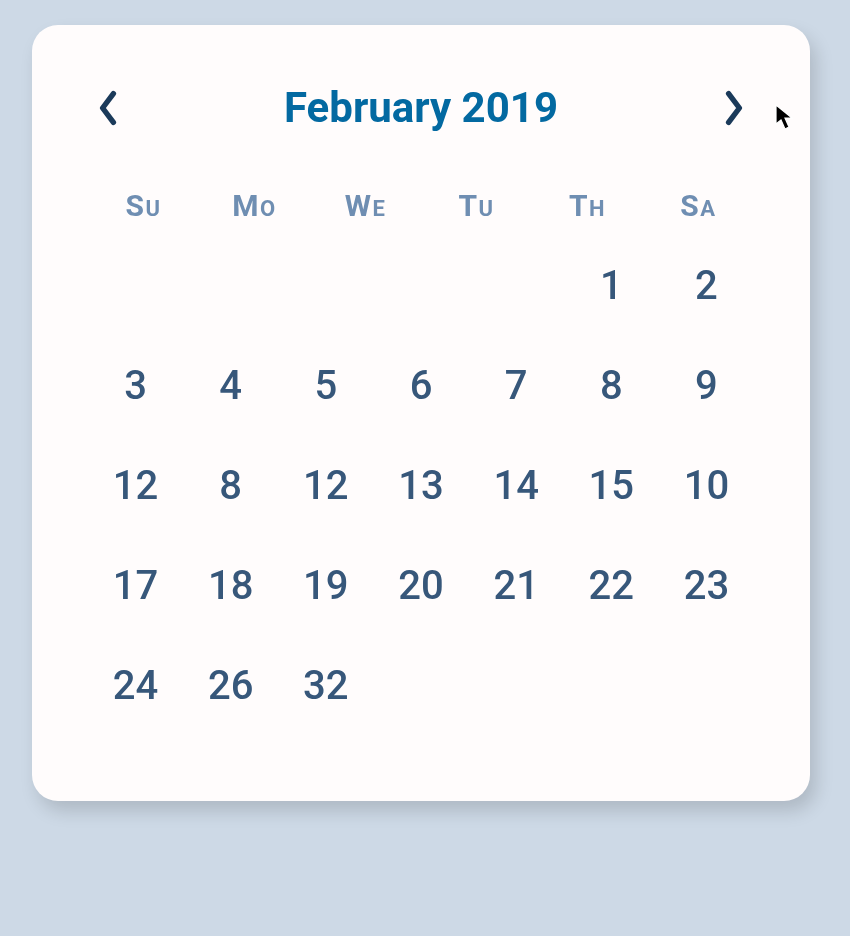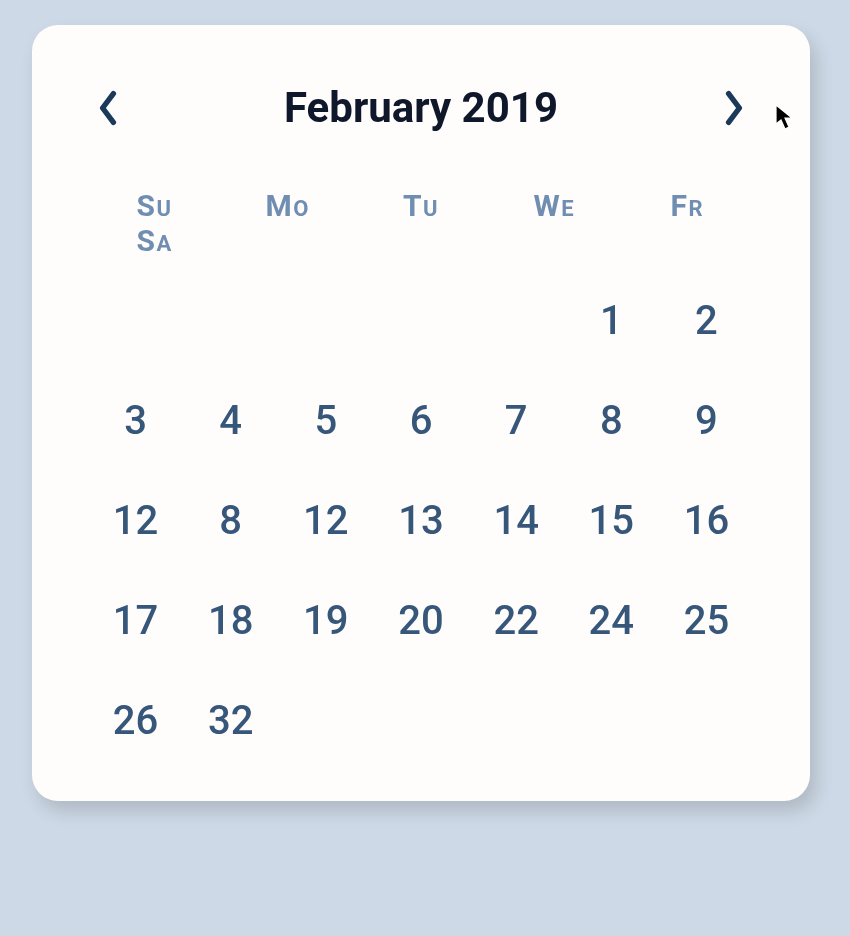--- a/index.html
+++ b/index.html
@@ -40,27 +40,27 @@
       cursor: pointer;
       color: #1b3a5a;
     }
     .nav-btn svg {
       width: 22px;
       height: 36px;
     }
     .month-title {
       font-size: 42px;
       font-weight: 700;
-      color: #0f172a;
+      color: #0369a1;
       text-align: center;
       flex: 1;
     }
     .weekday-row {
       display: grid;
-      grid-template-columns: repeat(5, 1fr);
+      grid-template-columns: repeat(6, 1fr);
       margin-bottom: 38px;
     }
     .weekday-cell {
       text-align: center;
       font-size: 26px;
       font-weight: 700;
       color: #6f8eb2;
       text-transform: uppercase;
       letter-spacing: 1.5px;
       font-variant: small-caps;
@@ -109,23 +109,23 @@
     <div class="nav-btn">
       <svg viewBox="0 0 24 40">
         <polyline points="6,4 18,20 6,36" fill="none" stroke="currentColor" stroke-width="6" stroke-linecap="round" stroke-linejoin="round"></polyline>
       </svg>
     </div>
   </div>
 
   <div class="weekday-row">
     <div class="weekday-cell"><span class="first-letter">S</span><span style="font-size:22px;">U</span></div>
     <div class="weekday-cell"><span class="first-letter">M</span><span style="font-size:22px;">O</span></div>
+    <div class="weekday-cell"><span class="first-letter">W</span><span style="font-size:22px;">E</span></div>
     <div class="weekday-cell"><span class="first-letter">T</span><span style="font-size:22px;">U</span></div>
-    <div class="weekday-cell"><span class="first-letter">W</span><span style="font-size:22px;">E</span></div>
-    <div class="weekday-cell"><span class="first-letter">F</span><span style="font-size:22px;">R</span></div>
+    <div class="weekday-cell"><span class="first-letter">T</span><span style="font-size:22px;">H</span></div>
     <div class="weekday-cell"><span class="first-letter">S</span><span style="font-size:22px;">A</span></div>
   </div>
 
   <div class="days-grid">
     <div class="day-cell empty"></div>
     <div class="day-cell empty"></div>
     <div class="day-cell empty"></div>
     <div class="day-cell empty"></div>
     <div class="day-cell empty"></div>
     <div class="day-cell">1</div>
@@ -138,30 +138,31 @@
     <div class="day-cell">7</div>
     <div class="day-cell">8</div>
     <div class="day-cell">9</div>
 
     <div class="day-cell">12</div>
     <div class="day-cell">8</div>
     <div class="day-cell">12</div>
     <div class="day-cell">13</div>
     <div class="day-cell">14</div>
     <div class="day-cell">15</div>
-    <div class="day-cell">16</div>
+    <div class="day-cell">10</div>
 
     <div class="day-cell">17</div>
     <div class="day-cell">18</div>
     <div class="day-cell">19</div>
     <div class="day-cell">20</div>
+    <div class="day-cell">21</div>
     <div class="day-cell">22</div>
+    <div class="day-cell">23</div>
 
     <div class="day-cell">24</div>
-    <div class="day-cell">25</div>
     <div class="day-cell">26</div>
     <div class="day-cell">32</div>
     <div class="day-cell empty"></div>
     <div class="day-cell empty"></div>
   </div>
 
 </div>
 
 <svg class="cursor-pointer" viewBox="0 0 20 28">
   <path d="M1,1 L1,20 L6,16 L10,25 L14,23 L10,14 L17,14 Z" fill="#000000" stroke="#ffffff" stroke-width="1.2"></path>

